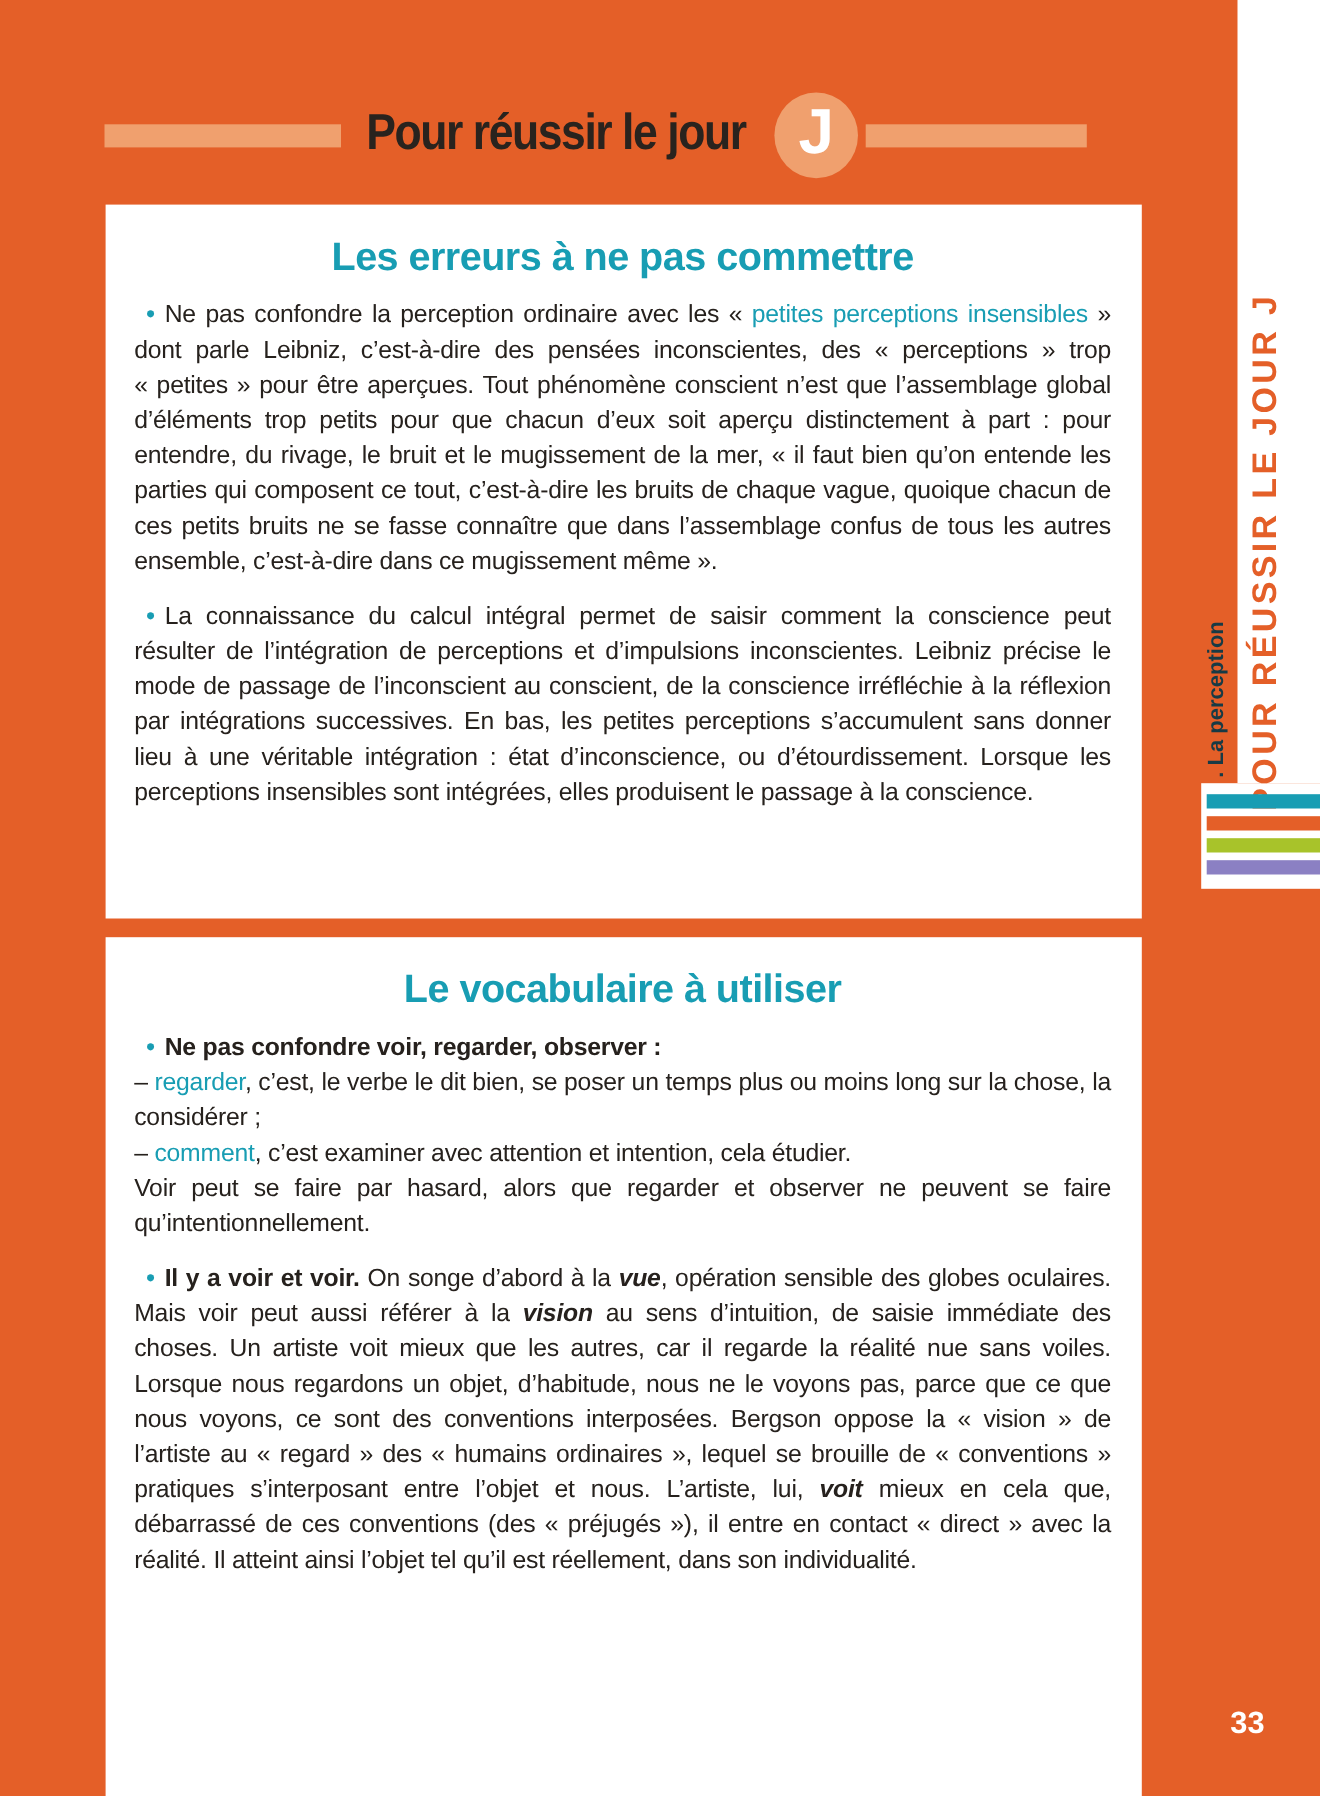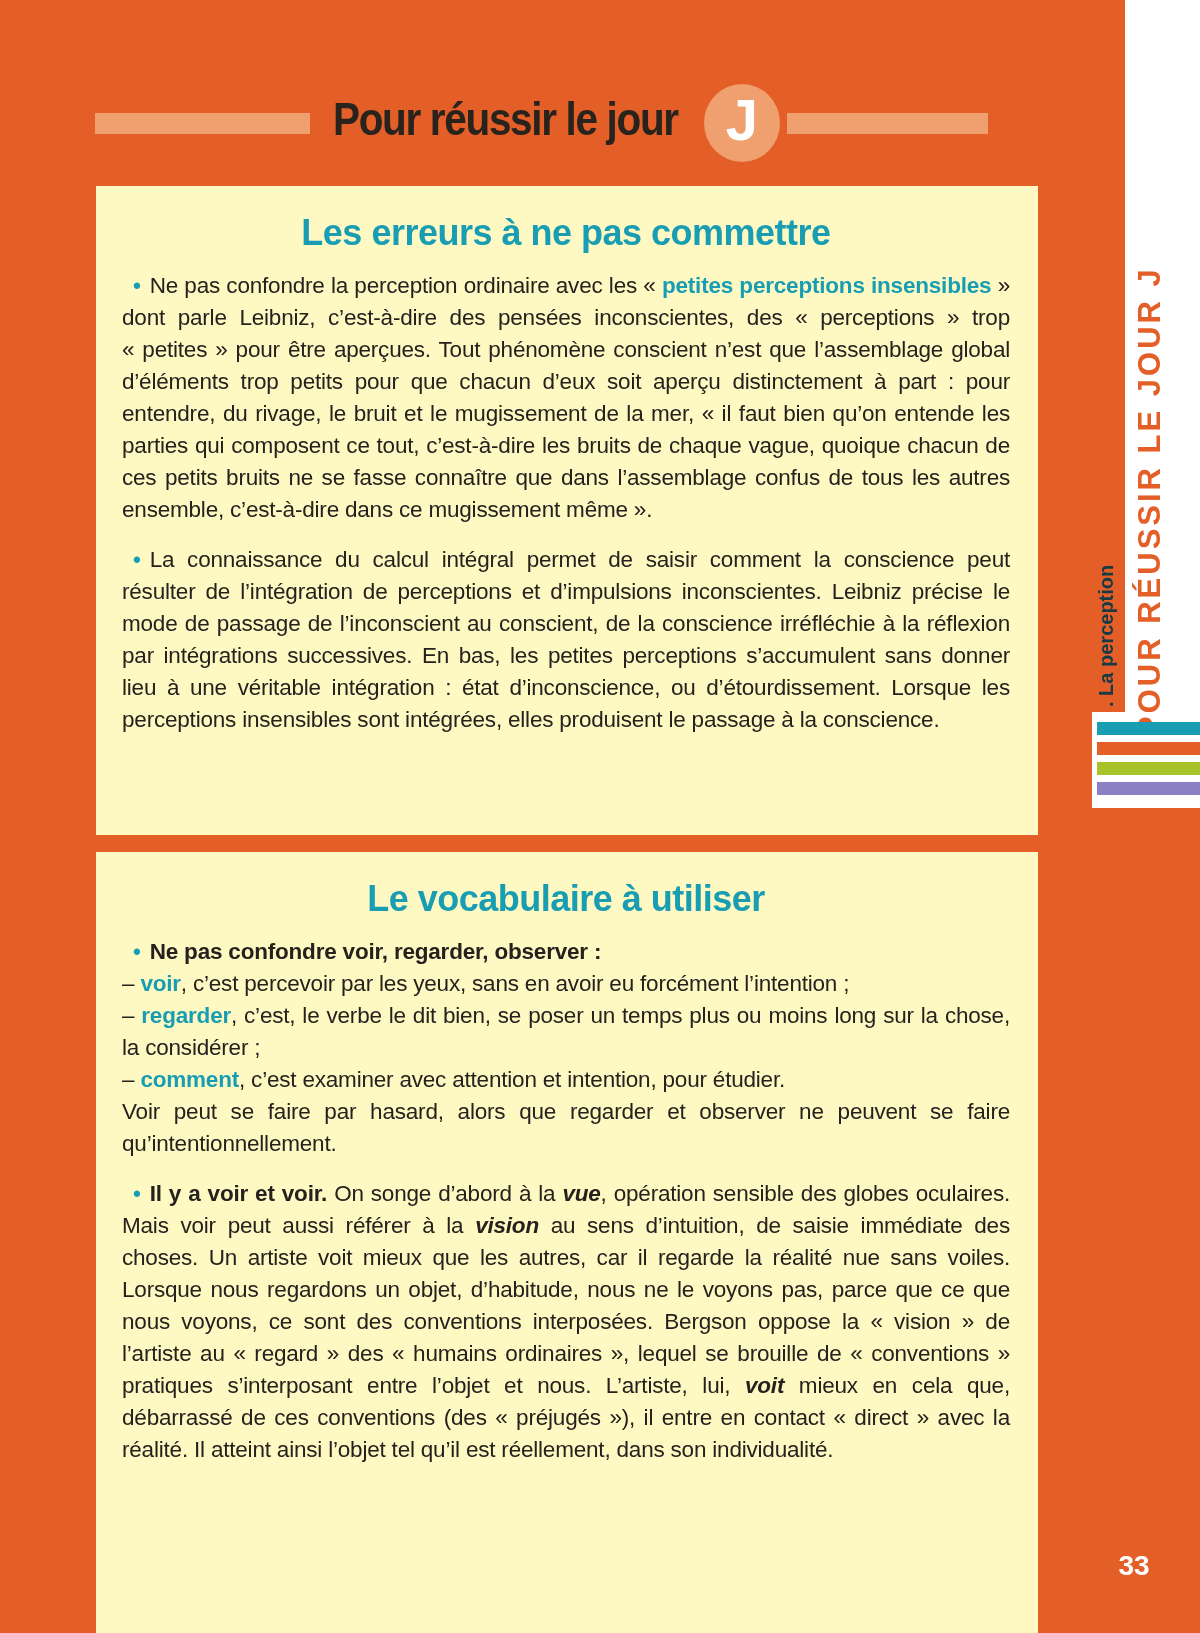--- a/index.html
+++ b/index.html
@@ -34,38 +34,38 @@
   }
   .day-badge{
     position:absolute;left:704px;top:84px;width:76px;height:78px;
     border-radius:50%;background:var(--orange-light);
     color:#fff;font-size:58px;font-weight:bold;
     display:flex;align-items:center;justify-content:center;
     padding-bottom:8px;
   }
   
   .content-box{
-    position:absolute;left:96px;width:942px;background:#fef9c3;
+    position:absolute;left:96px;width:942px;background:#ffffff;
     padding:20px 28px 0 26px;overflow:hidden;
   }
   .content-box.box1{top:186px;height:649px;}
   .content-box.box2{top:852px;height:813px;}
   .box-heading{
     text-align:center;color:var(--teal);
     font-size:36px;font-weight:bold;letter-spacing:-.5px;
     margin:6px 0 16px 0;
   }
   .box-body{font-size:22.5px;line-height:32px;letter-spacing:-.2px;}
   .para{text-align:justify;margin:0;}
   .para.gap{margin-top:18px;}
   .para.indent{text-indent:11px;}
   .bullet{color:var(--teal);font-weight:bold;margin-right:9px;}
   .run.b{font-weight:bold;}
   .run.i{font-style:italic;font-weight:bold;}
-  .run.tb{font-weight:bold;color:var(--teal);}
+  .run.tb{font-weight:normal;color:var(--teal);}
   
   .side-strip{position:absolute;left:1125px;top:0;width:75px;height:712px;background:#fff;}
   .side-notch{position:absolute;left:1092px;top:712px;width:108px;height:96px;background:#fff;}
   .side-tab-title{
     position:absolute;left:1128px;top:737px;
     transform:rotate(-90deg);transform-origin:0 0;
     white-space:nowrap;line-height:44px;
     font-size:31px;font-weight:bold;letter-spacing:3px;
     color:var(--orange);
   }
@@ -101,23 +101,22 @@
     <div class="box-body">
         <p class="para indent"><span class="bullet">•</span><span class="run ">Ne pas confondre la perception ordinaire avec les «&nbsp;</span><span class="run tb">petites perceptions insensibles</span><span class="run ">&nbsp;» dont parle Leibniz, c’est-à-dire des pensées inconscientes, des «&nbsp;perceptions&nbsp;» trop «&nbsp;petites&nbsp;» pour être aperçues. Tout phénomène conscient n’est que l’assemblage global d’éléments trop petits pour que chacun d’eux soit aperçu distinctement à part&nbsp;: pour entendre, du rivage, le bruit et le mugissement de la mer, «&nbsp;il faut bien qu’on entende les parties qui composent ce tout, c’est-à-dire les bruits de chaque vague, quoique chacun de ces petits bruits ne se fasse connaître que dans l’assemblage confus de tous les autres ensemble, c’est-à-dire dans ce mugissement même&nbsp;».</span></p>
         <p class="para gap indent"><span class="bullet">•</span><span class="run ">La connaissance du calcul intégral permet de saisir comment la conscience peut résulter de l’intégration de perceptions et d’impulsions inconscientes. Leibniz précise le mode de passage de l’inconscient au conscient, de la conscience irréfléchie à la réflexion par intégrations successives. En bas, les petites perceptions s’accumulent sans donner lieu à une véritable intégration&nbsp;: état d’inconscience, ou d’étourdissement. Lorsque les perceptions insensibles sont intégrées, elles produisent le passage à la conscience.</span></p>
       </div>
   </section>
 
   <section class="content-box box2">
     <h2 class="box-heading">Le vocabulaire à utiliser</h2>
     <div class="box-body">
         <p class="para indent"><span class="bullet">•</span><span class="run b">Ne pas confondre voir, regarder, observer&nbsp;:</span></p>
-        <p class="para"><span class="run ">– </span><span class="run tb">voir</span><span class="run ">, c’est percevoir par les yeux, sans en avoir eu forcément l’intention&nbsp;;</span></p>
         <p class="para"><span class="run ">– </span><span class="run tb">regarder</span><span class="run ">, c’est, le verbe le dit bien, se poser un temps plus ou moins long sur la chose, la considérer&nbsp;;</span></p>
-        <p class="para"><span class="run ">– </span><span class="run tb">comment</span><span class="run ">, c’est examiner avec attention et intention, pour étudier.</span></p>
+        <p class="para"><span class="run ">– </span><span class="run tb">comment</span><span class="run ">, c’est examiner avec attention et intention, cela étudier.</span></p>
         <p class="para"><span class="run ">Voir peut se faire par hasard, alors que regarder et observer ne peuvent se faire qu’intentionnellement.</span></p>
         <p class="para gap indent"><span class="bullet">•</span><span class="run b">Il y a voir et voir. </span><span class="run ">On songe d’abord à la </span><span class="run i">vue</span><span class="run ">, opération sensible des globes oculaires. Mais voir peut aussi référer à la </span><span class="run i">vision</span><span class="run "> au sens d’intuition, de saisie immédiate des choses. Un artiste voit mieux que les autres, car il regarde la réalité nue sans voiles. Lorsque nous regardons un objet, d’habitude, nous ne le voyons pas, parce que ce que nous voyons, ce sont des conventions interposées. Bergson oppose la «&nbsp;vision&nbsp;» de l’artiste au «&nbsp;regard&nbsp;» des «&nbsp;humains ordinaires&nbsp;», lequel se brouille de «&nbsp;conventions&nbsp;» pratiques s’interposant entre l’objet et nous. L’artiste, lui, </span><span class="run i">voit</span><span class="run "> mieux en cela que, débarrassé de ces conventions (des «&nbsp;préjugés&nbsp;»), il entre en contact «&nbsp;direct&nbsp;» avec la réalité. Il atteint ainsi l’objet tel qu’il est réellement, dans son individualité.</span></p>
       </div>
   </section>
 
   <div class="side-strip"></div>
   <div class="side-notch"></div>
   <div class="side-tab-title">POUR RÉUSSIR LE JOUR J</div>
   <div class="side-section-label">. La perception</div>
   <div class="side-bars">

